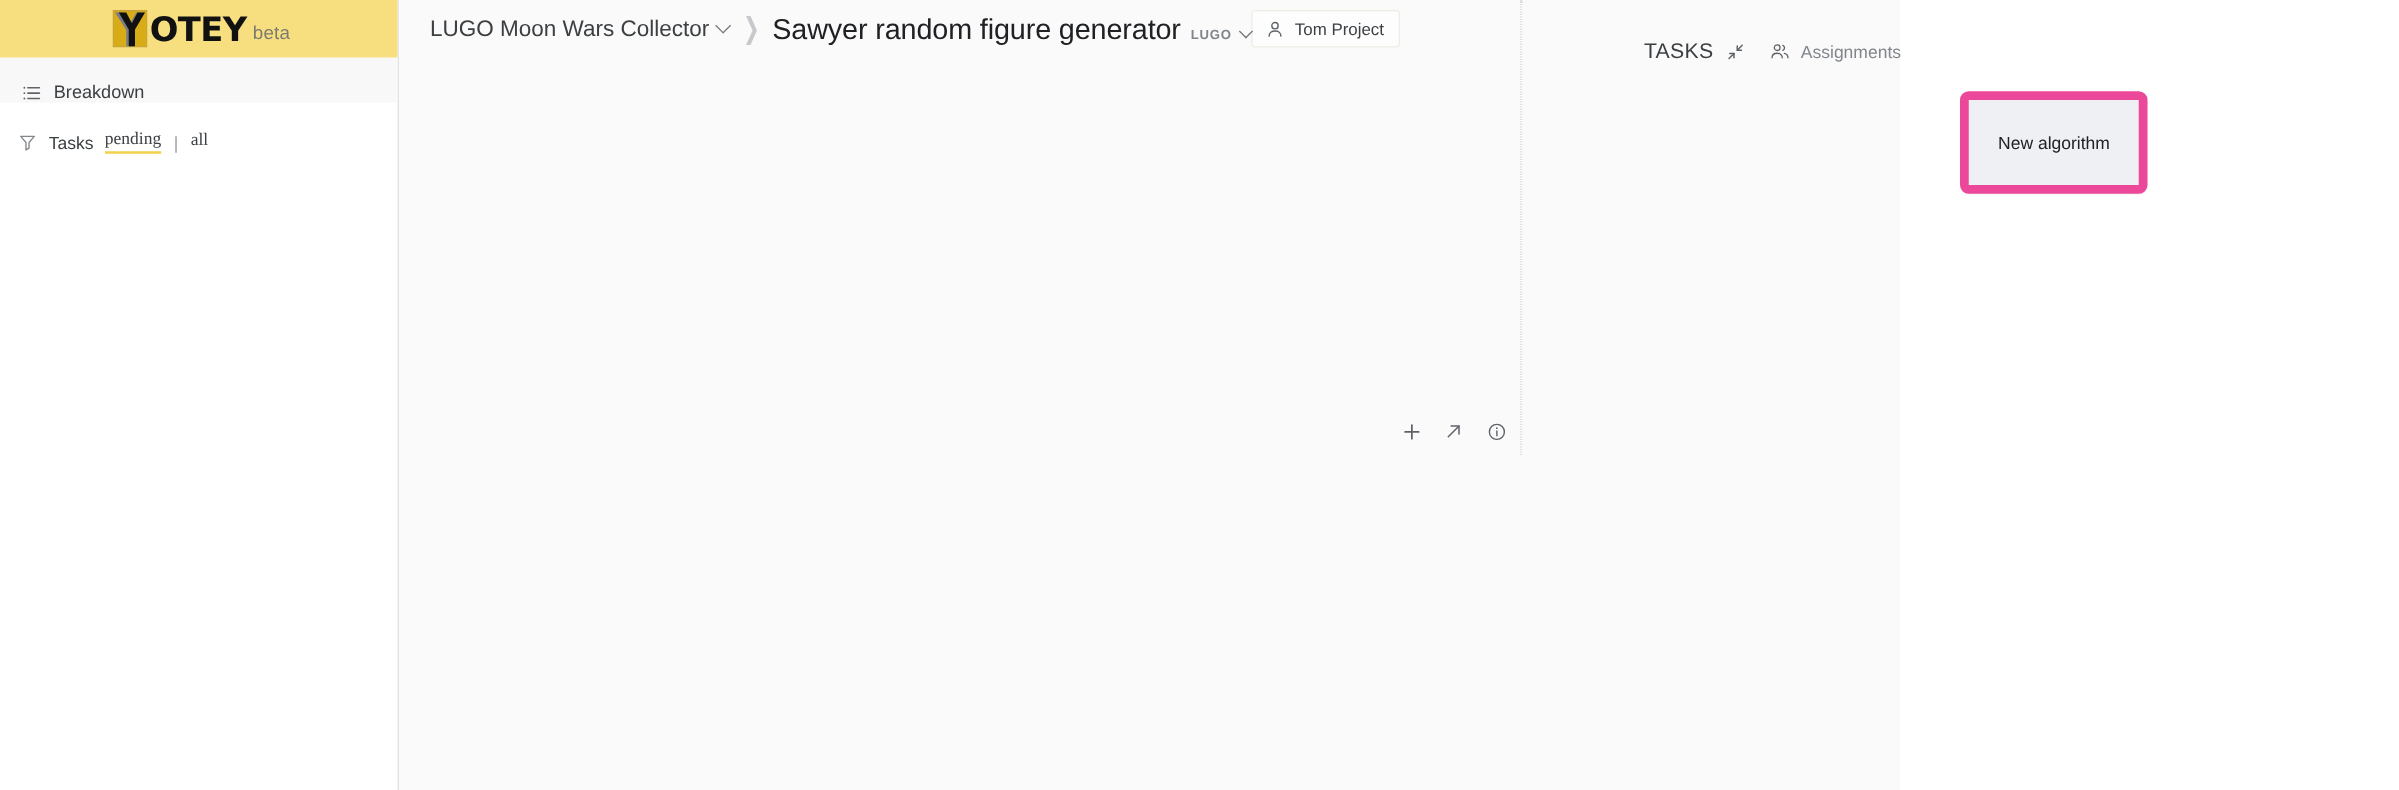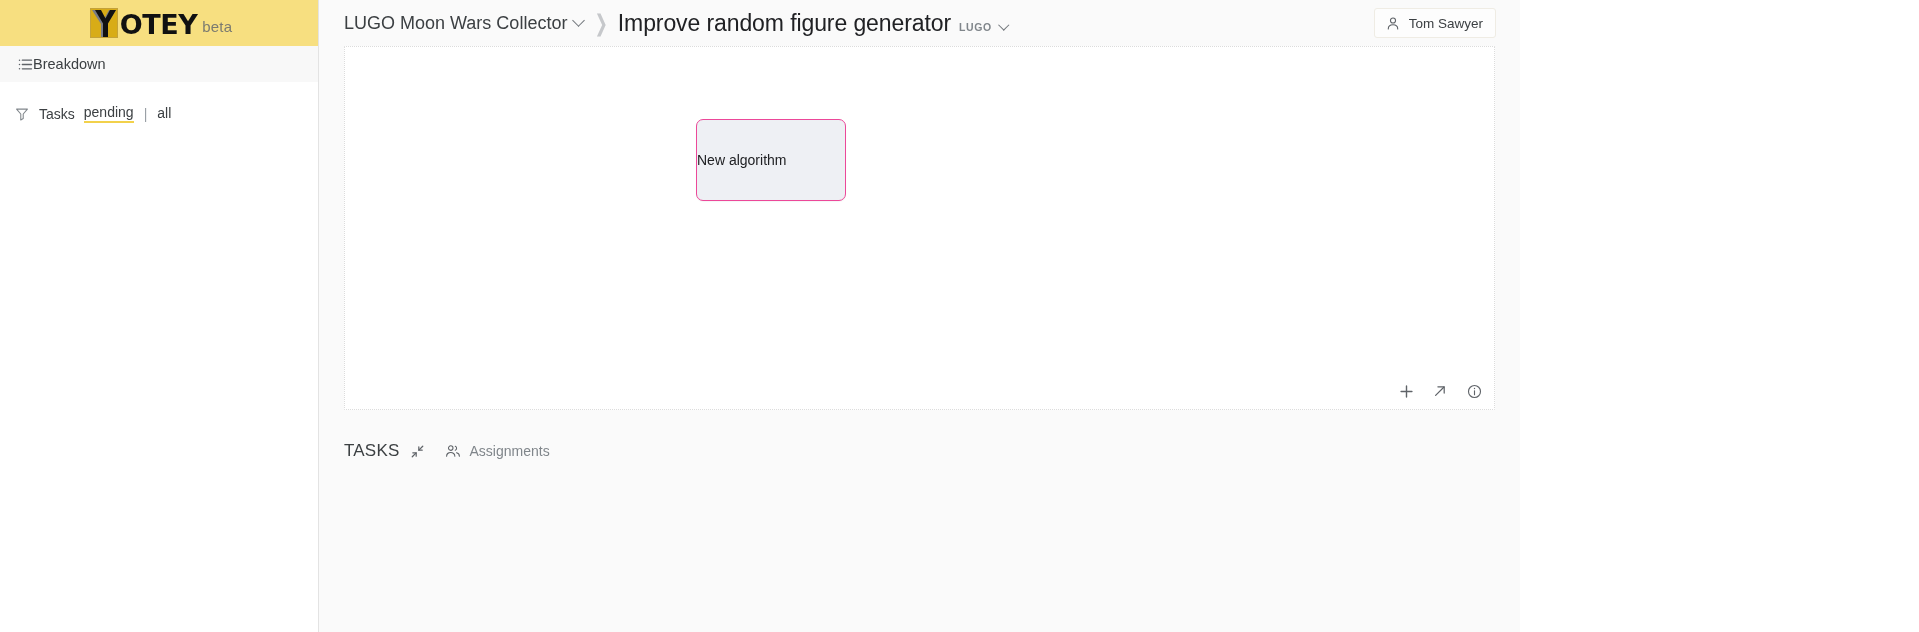--- a/index.html
+++ b/index.html
@@ -72,22 +72,22 @@
     letter-spacing: 0.2px;
   }
 
   .nav-list {
     padding-top: 0;
   }
 
   .nav-item {
     height: 36px;
     display: flex;
-    align-items: center;
-    gap: 0;
+    align-items: flex-end;
+    gap: 10px;
     padding: 0 0 0 17px;
     font-size: 14.5px;
     color: #3c4043;
     cursor: pointer;
     user-select: none;
   }
   .nav-item.active { background: #f8f8f8; }
 
   .nav-icon {
     width: 16px;
@@ -107,37 +107,39 @@
     margin-top: 22px;
     font-size: 14px;
     color: #3c4043;
     user-select: none;
   }
   .filter-label { color: #3c4043; }
   .filter-opt {
     color: #3c4043;
     cursor: pointer;
     padding-bottom: 1px;
+    font-family: Liberation Serif, serif;
   }
   .filter-opt.sel {
     border-bottom: 2.5px solid #f2d14b;
   }
   .filter-sep {
     color: #9aa0a6;
     padding: 0 1px;
   }
 
   
   .main {
     flex: 1 1 auto;
     height: 632px;
     background: #fafafa;
     display: flex;
-    flex-direction: column;
+    flex-direction: row;
     min-width: 0;
+    gap: 47px;
   }
 
   .topbar {
     height: 46px;
     flex: 0 0 46px;
     background: #fafafa;
     display: flex;
     align-items: center;
     padding: 0 24px 0 25px;
     position: relative;
@@ -226,24 +228,25 @@
     border-radius: 1px;
   }
 
   .node-card {
     position: absolute;
     left: 351px;
     top: 72px;
     width: 150px;
     height: 82px;
     background: #eef0f4;
-    border: 1px solid #ec4899;
+    border: 7px solid #ec4899;
     border-radius: 7px;
     display: flex;
     align-items: center;
+    justify-content: center;
     font-size: 14px;
     color: #202124;
     cursor: pointer;
     box-shadow: 0 1px 1px rgba(0,0,0,0.04);
   }
 
   .canvas-tools {
     position: absolute;
     right: 10px;
     bottom: 8px;
@@ -370,33 +373,33 @@
     <header class="topbar">
 
       <div class="crumb-project">
         <span>LUGO Moon Wars Collector</span>
         <span class="chev"></span>
       </div>
 
       <span class="crumb-arrow">❯</span>
 
       <div class="crumb-task">
-        <span class="crumb-task-title">Improve random figure generator</span>
+        <span class="crumb-task-title">Sawyer random figure generator</span>
         <span class="crumb-badge">LUGO</span>
         <span class="chev sm"></span>
       </div>
 
       <div class="user-chip">
         <span class="nav-icon">
           <svg width="14" height="15" viewBox="0 0 16 16" fill="none" stroke="#5f6368" stroke-width="1.25" stroke-linecap="round">
             <circle cx="8" cy="4.6" r="2.9"></circle>
             <path d="M2.6 14.2 c0-3.0 2.4-4.7 5.4-4.7 s5.4 1.7 5.4 4.7"></path>
           </svg>
         </span>
-        <span>Tom Sawyer</span>
+        <span>Tom Project</span>
       </div>
 
     </header>
 
     <div class="canvas-area">
       <div class="canvas">
 
         <div class="node-card">
           <span>New algorithm</span>
         </div>

